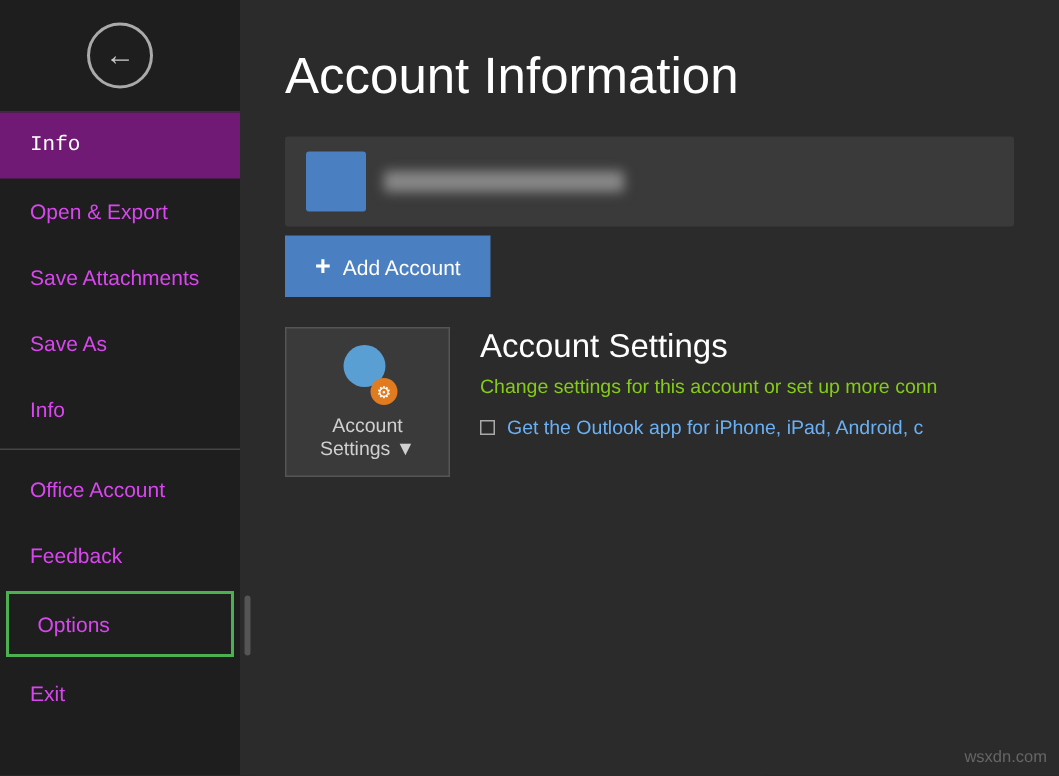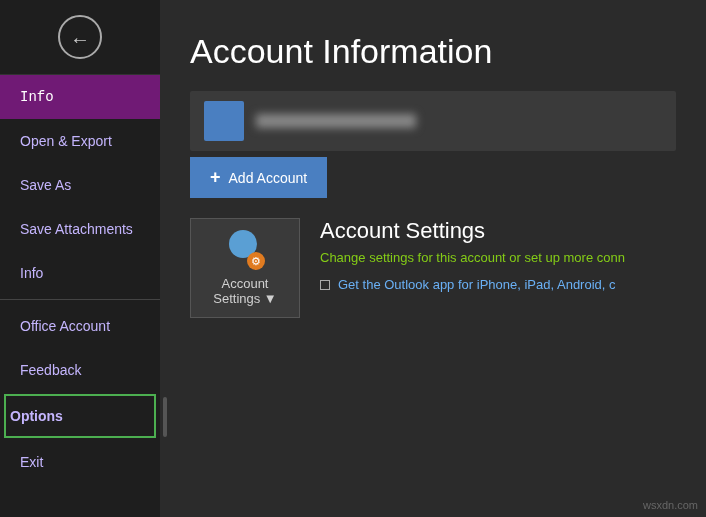--- a/index.html
+++ b/index.html
@@ -38,21 +38,21 @@
       display: flex;
       align-items: center;
       justify-content: center;
       cursor: pointer;
       color: #ccc;
       font-size: 20px;
     }
 
     .sidebar-item {
       padding: 14px 20px;
-      color: #c4b5fd;
+      color: #d946ef;
       font-size: 14px;
       cursor: pointer;
       white-space: nowrap;
     }
 
     .sidebar-item.active {
       background: #701a75;
       color: #fff;
       font-family: Liberation Mono, monospace;
     }
@@ -239,45 +239,44 @@
       left: 163px;
       width: 4px;
       height: 40px;
       background: #555;
       border-radius: 2px;
     }
 
     .sidebar-options {
       border: 2px solid #4caf50;
       margin: 2px 4px;
-      padding: 12px 4px;
-      font-weight: bold;
+      padding: 12px 19px;
     }
   </style>
 </head>
 <body>
 
 <div class="sidebar">
   <div class="sidebar-back">
     <div class="back-circle">
       <span>←</span>
     </div>
   </div>
 
   <div class="sidebar-item active">
     <span>Info</span>
   </div>
   <div class="sidebar-item">
     <span>Open &amp; Export</span>
   </div>
   <div class="sidebar-item">
+    <span>Save Attachments</span>
+  </div>
+  <div class="sidebar-item">
     <span>Save As</span>
-  </div>
-  <div class="sidebar-item">
-    <span>Save Attachments</span>
   </div>
   <div class="sidebar-item">
     <span>Info</span>
   </div>
 
   <div class="sidebar-divider"></div>
 
   <div class="sidebar-item">
     <span>Office Account</span>
   </div>

